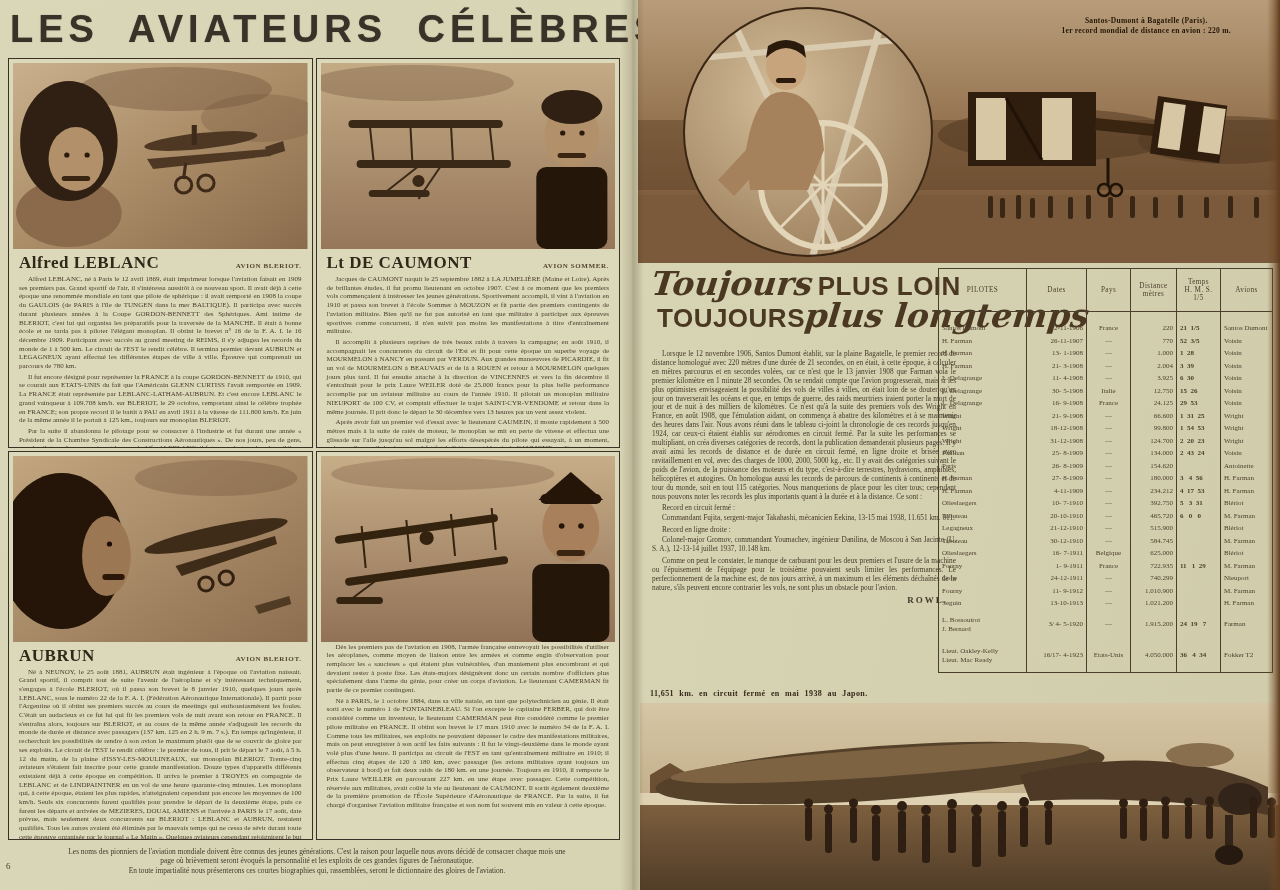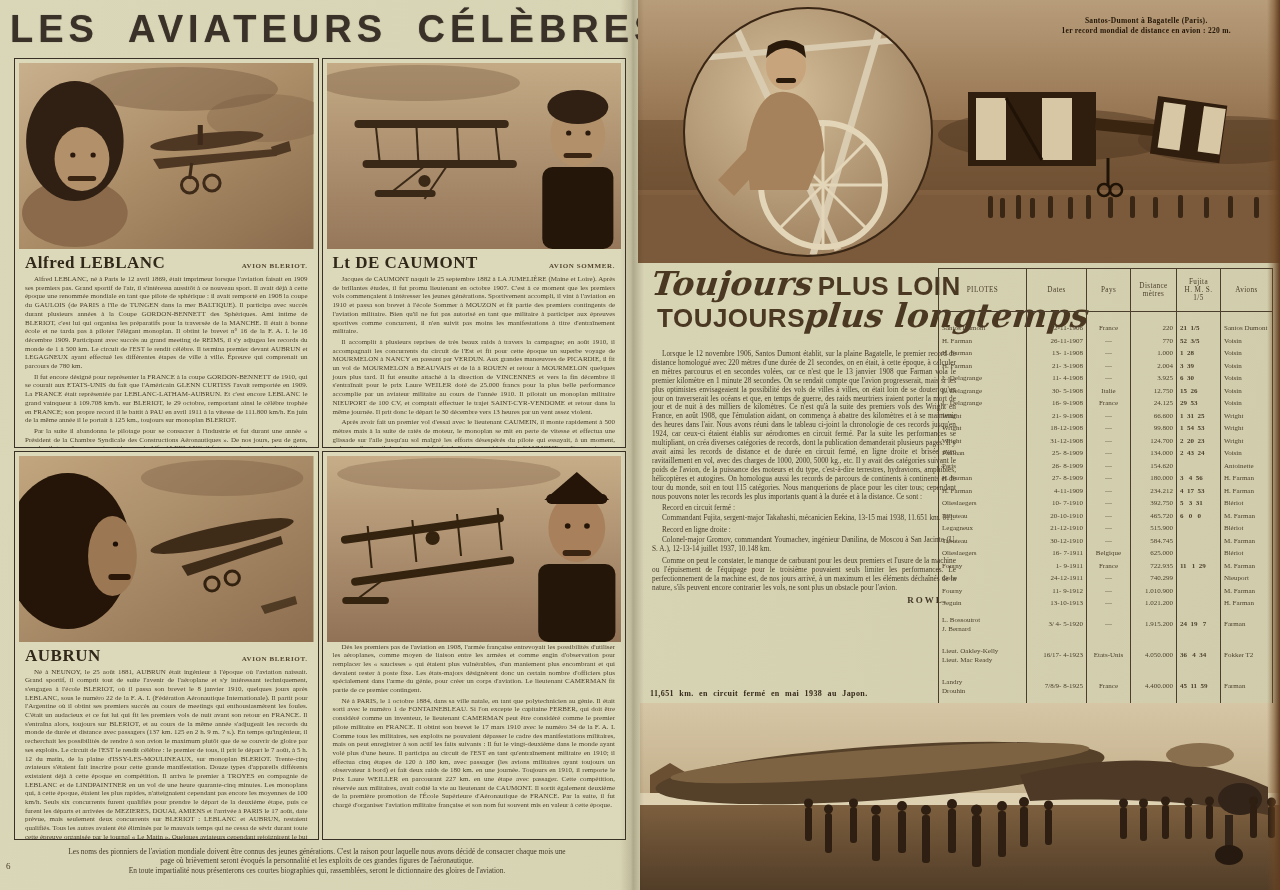--- a/index.html
+++ b/index.html
@@ -6,21 +6,21 @@
   .spread{position:relative;width:1280px;height:890px;overflow:hidden;
     background:linear-gradient(100deg,#dad7b9 0%,#d7d4b4 50%,#d0ccab 100%);
     font-family:"Liberation Serif",serif;color:#453827;}
 
   
   .main-title{position:absolute;left:10px;top:8px;width:612px;
     font-family:"Liberation Sans",sans-serif;font-weight:bold;font-size:38px;
     letter-spacing:5px;word-spacing:15px;color:#3a3129;white-space:nowrap;
     text-shadow:0 0 1px rgba(45,35,22,.55);}
   .bio-grid{position:absolute;left:8px;top:58px;width:612px;height:782px;
-    display:grid;grid-template-columns:1fr 1fr;grid-template-rows:1fr 1fr;gap:3px;margin-left:6px;}
+    display:grid;grid-template-columns:1fr 1fr;grid-template-rows:1fr 1fr;gap:3px;}
   .bio-card{border:1.5px solid #3a3126;background:#dcd9bb;overflow:hidden;
     display:flex;flex-direction:column;}
   .bio-photo{margin:4px 4px 0;height:186px;flex:none;position:relative;overflow:hidden;}
   .bio-photo svg{display:block;width:100%;height:100%;}
   .bio-head{flex:none;display:flex;justify-content:space-between;align-items:baseline;padding:4px 10px 1px;}
   .bio-name{font-weight:bold;font-size:17px;letter-spacing:.5px;color:#32281a;}
   .bio-plane{font-size:7px;letter-spacing:.6px;color:#54452f;font-weight:bold;}
   .bio-text{flex:1;padding:1px 10px 4px;font-size:7px;line-height:8.7px;
     text-align:justify;color:#4a3c2a;overflow:hidden;}
   .bio-text p{margin:0 0 2px;text-indent:9px;}
@@ -360,21 +360,21 @@
       <thead>
         <tr>
           <th>PILOTES</th>
           <th>Dates</th>
           <th>Pays</th>
           <th>
             <div>Distance</div>
             <div>mètres</div>
           </th>
           <th>
-            <div>Fujita</div>
+            <div>Temps</div>
             <div>H. M. S. 1/5</div>
           </th>
           <th>Avions</th>
         </tr>
       </thead>
       <tbody>
           <tr>
             <td class="c-pilote">Santos Dumont</td>
             <td class="c-date">12-11-1906</td>
             <td class="c-pays">France</td>
@@ -568,29 +568,20 @@
             <td class="c-avion">Farman</td>
           </tr>
           <tr class="tall">
             <td class="c-pilote">Lieut. Oakley-Kelly
 Lieut. Mac Ready</td>
             <td class="c-date">16/17- 4-1923</td>
             <td class="c-pays">Etats-Unis</td>
             <td class="c-dist">4.050.000</td>
             <td class="c-temps">36   4  34</td>
             <td class="c-avion">Fokker T2</td>
-          </tr>
-          <tr class="tall">
-            <td class="c-pilote">Landry
-Drouhin</td>
-            <td class="c-date">7/8/9- 8-1925</td>
-            <td class="c-pays">France</td>
-            <td class="c-dist">4.400.000</td>
-            <td class="c-temps">45  11  59</td>
-            <td class="c-avion">Farman</td>
           </tr>
         </tbody>
     </table>
   </div>
 
   <div class="bottom-caption">11,651 km. en circuit fermé en mai 1938 au Japon.</div>
 
   <div class="photo-bottom">
     <svg viewBox="0 0 640 187" preserveAspectRatio="none">
       <defs>

